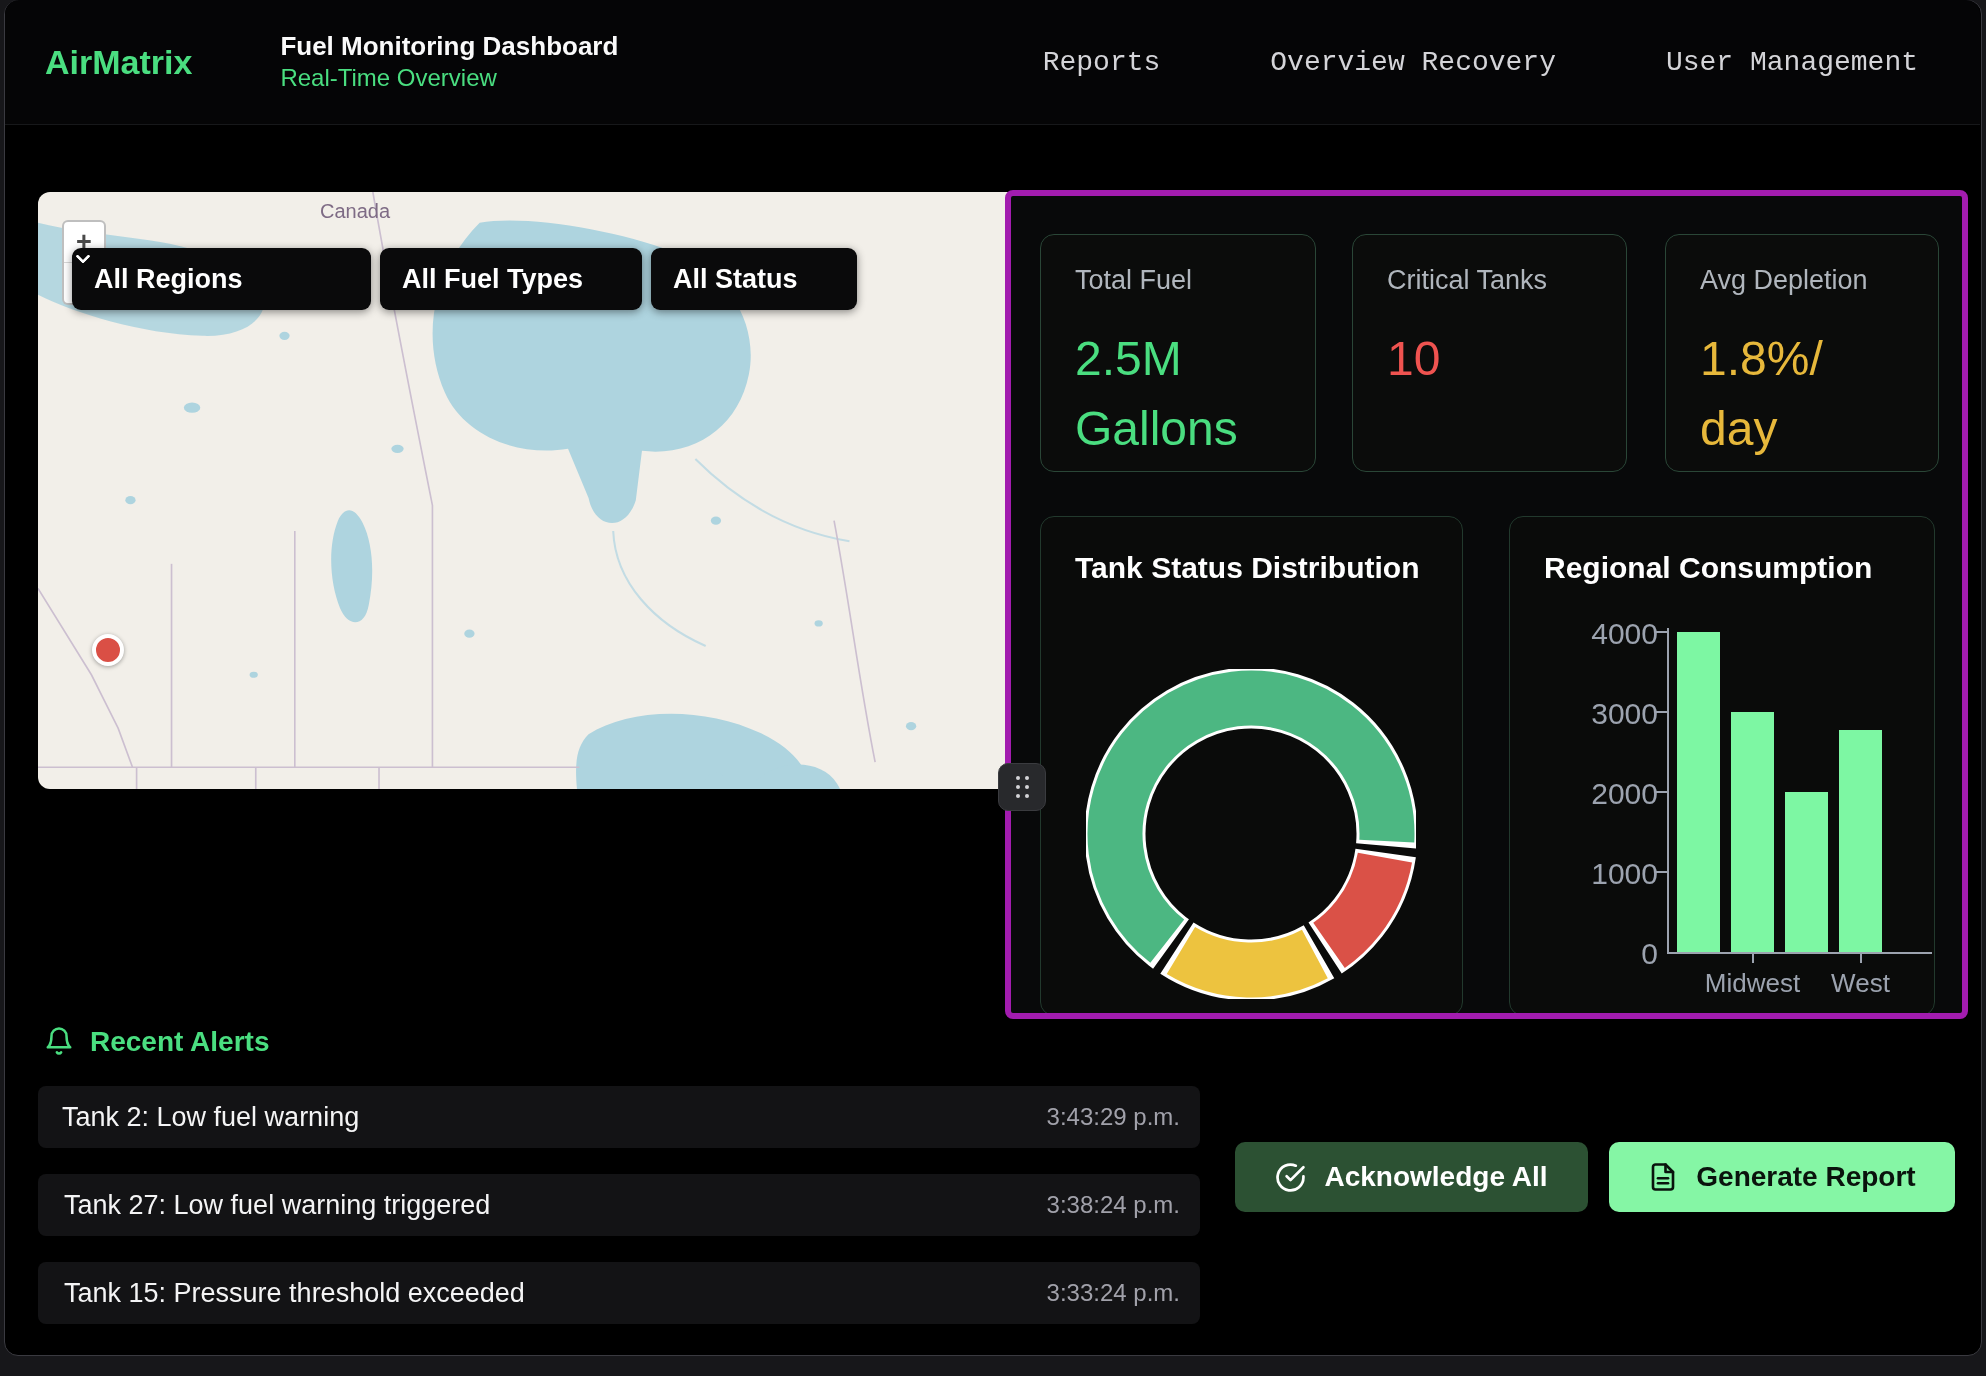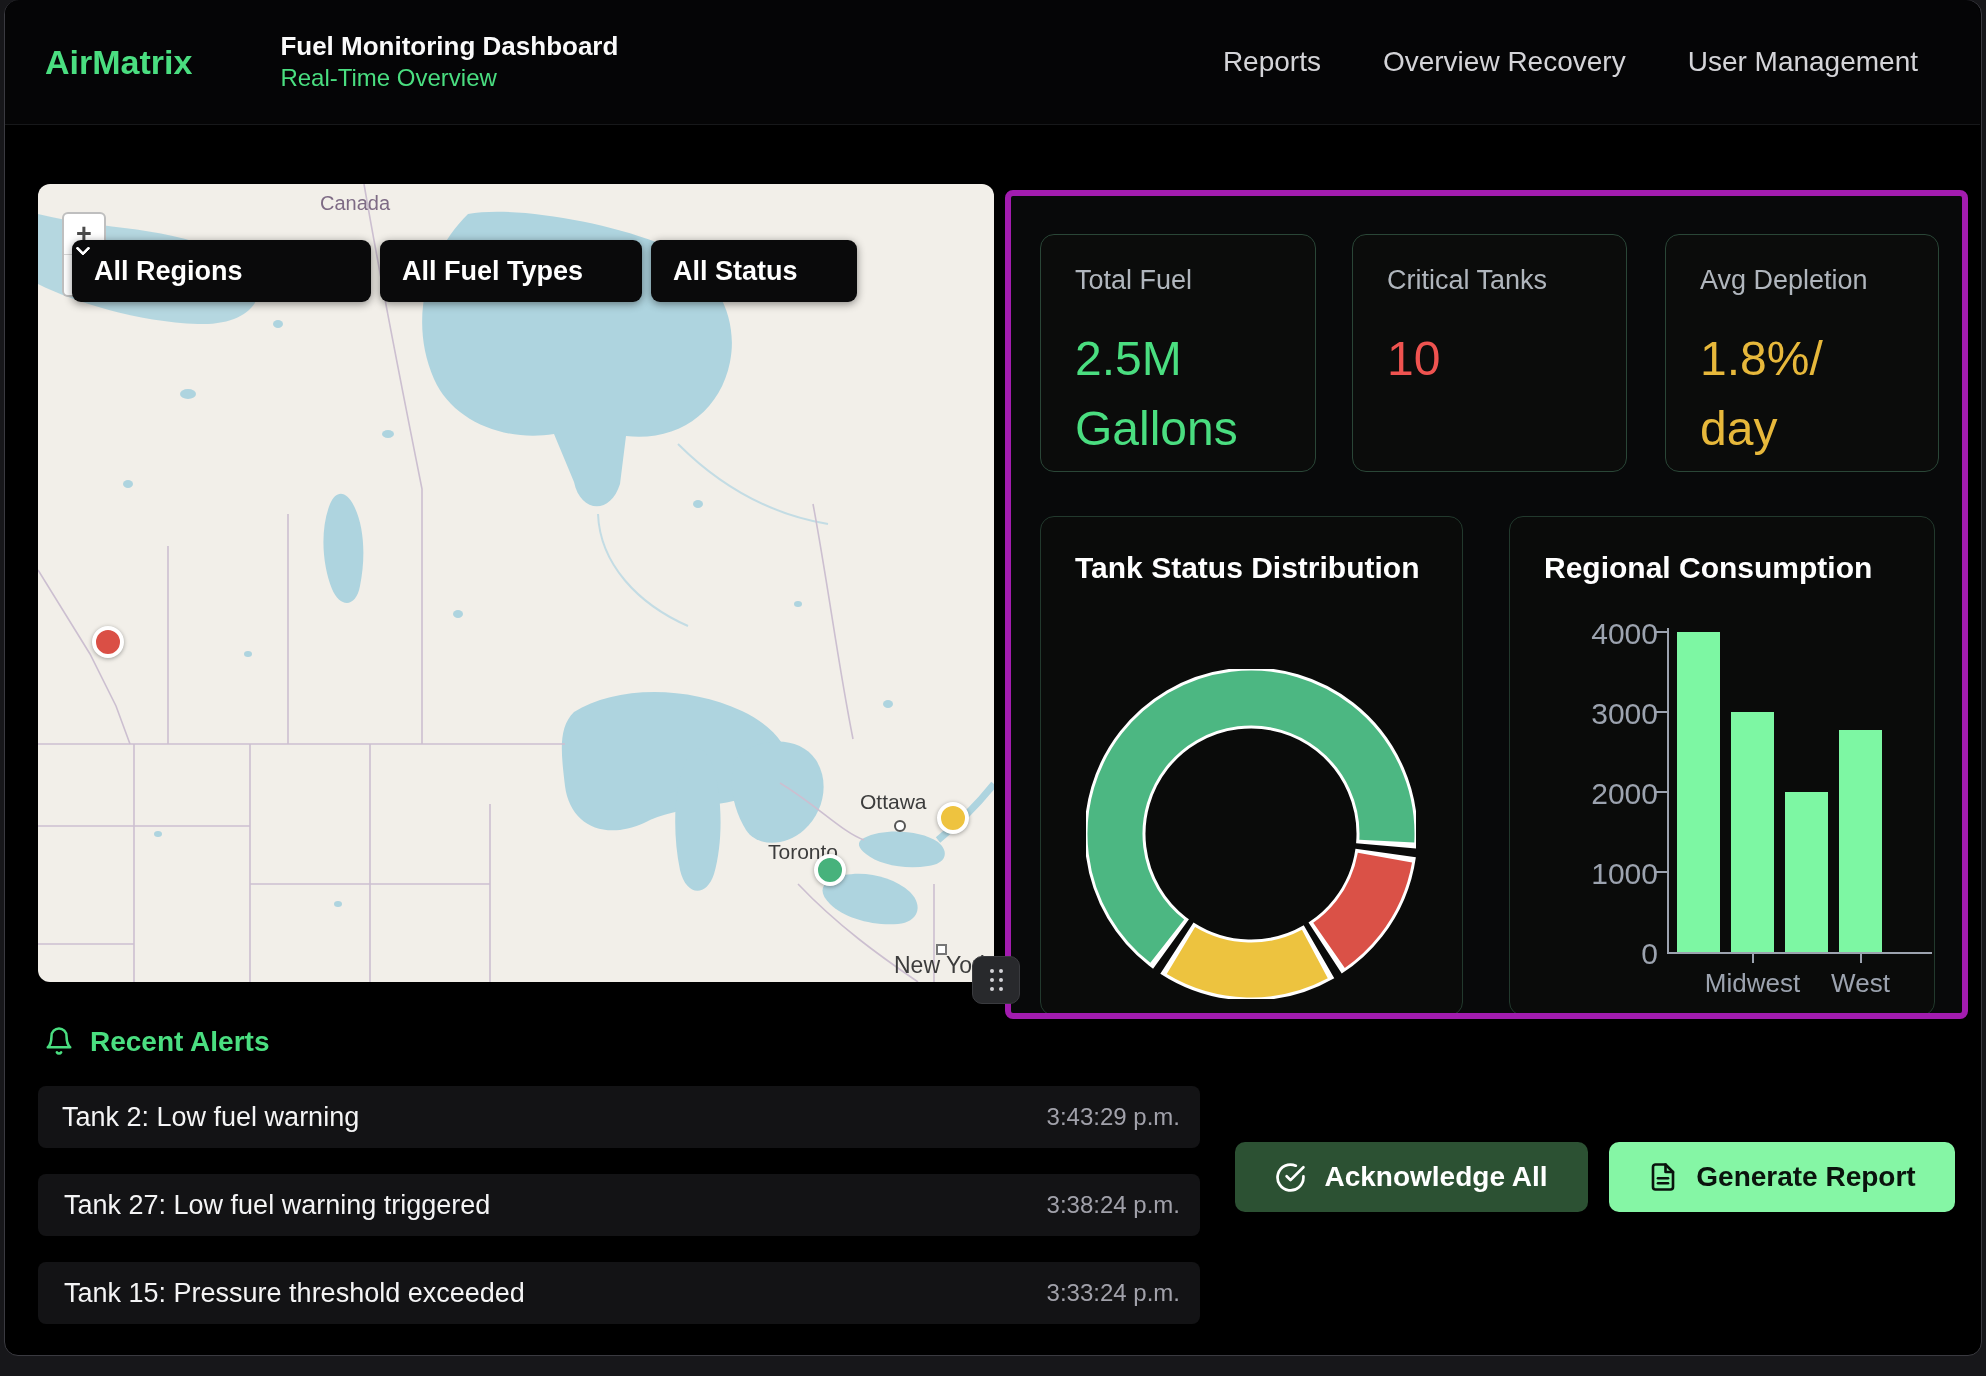--- a/index.html
+++ b/index.html
@@ -12,24 +12,24 @@
   .frame{position:absolute;left:4px;top:0;width:1976px;height:1354px;
     background:#000;border:1px solid #3a3a40;border-radius:14px;}
   
   .header{position:absolute;left:5px;top:0;width:1975px;height:125px;
     display:flex;align-items:center;padding:0 62px 0 40px;box-sizing:border-box;
     background:#050506;border-bottom:1px solid #17181a;border-radius:14px 14px 0 0;}
   .brand{font-size:34px;font-weight:bold;color:var(--accent,#4ade80);margin-right:88px;cursor:pointer;}
   .titleblock{display:flex;flex-direction:column;gap:4px;}
   .page-title{font-size:26px;font-weight:bold;color:#fafafa;line-height:1.1;}
   .page-subtitle{font-size:24px;color:var(--accent,#4ade80);}
-  .nav{margin-left:auto;display:flex;gap:62px;}
+  .nav{margin-left:auto;display:flex;gap:110px;font-family:Liberation Mono, monospace;}
   .nav-item{font-size:28px;color:#d4d4d8;cursor:pointer;}
   
-  .map-card{position:absolute;left:38px;top:184px;width:956px;height:798px;}
+  .map-card{position:absolute;left:38px;top:192px;width:956px;height:597px;padding-left:26px;}
   .map-tiles{position:absolute;inset:0;border-radius:12px;overflow:hidden;background:#f2efe9;}
   .map-tiles svg{position:absolute;inset:0;}
   .map-label{position:absolute;color:#3c3c3c;font-size:21px;}
   .map-label.country{color:#7e6b85;font-size:20px;}
   .marker{position:absolute;width:24px;height:24px;border-radius:50%;
     border:4px solid #fff;box-shadow:0 1px 4px rgba(0,0,0,.35);cursor:pointer;}
   .poi-ring{position:absolute;width:8px;height:8px;border:2px solid #555;border-radius:50%;background:#fff;}
   .poi-square{position:absolute;width:7px;height:7px;border:2px solid #777;background:#fff;}
   .zoomctl{position:absolute;left:24px;top:28px;width:40px;background:#fff;border:2px solid rgba(0,0,0,.25);
     border-radius:6px;overflow:hidden;z-index:2;}

